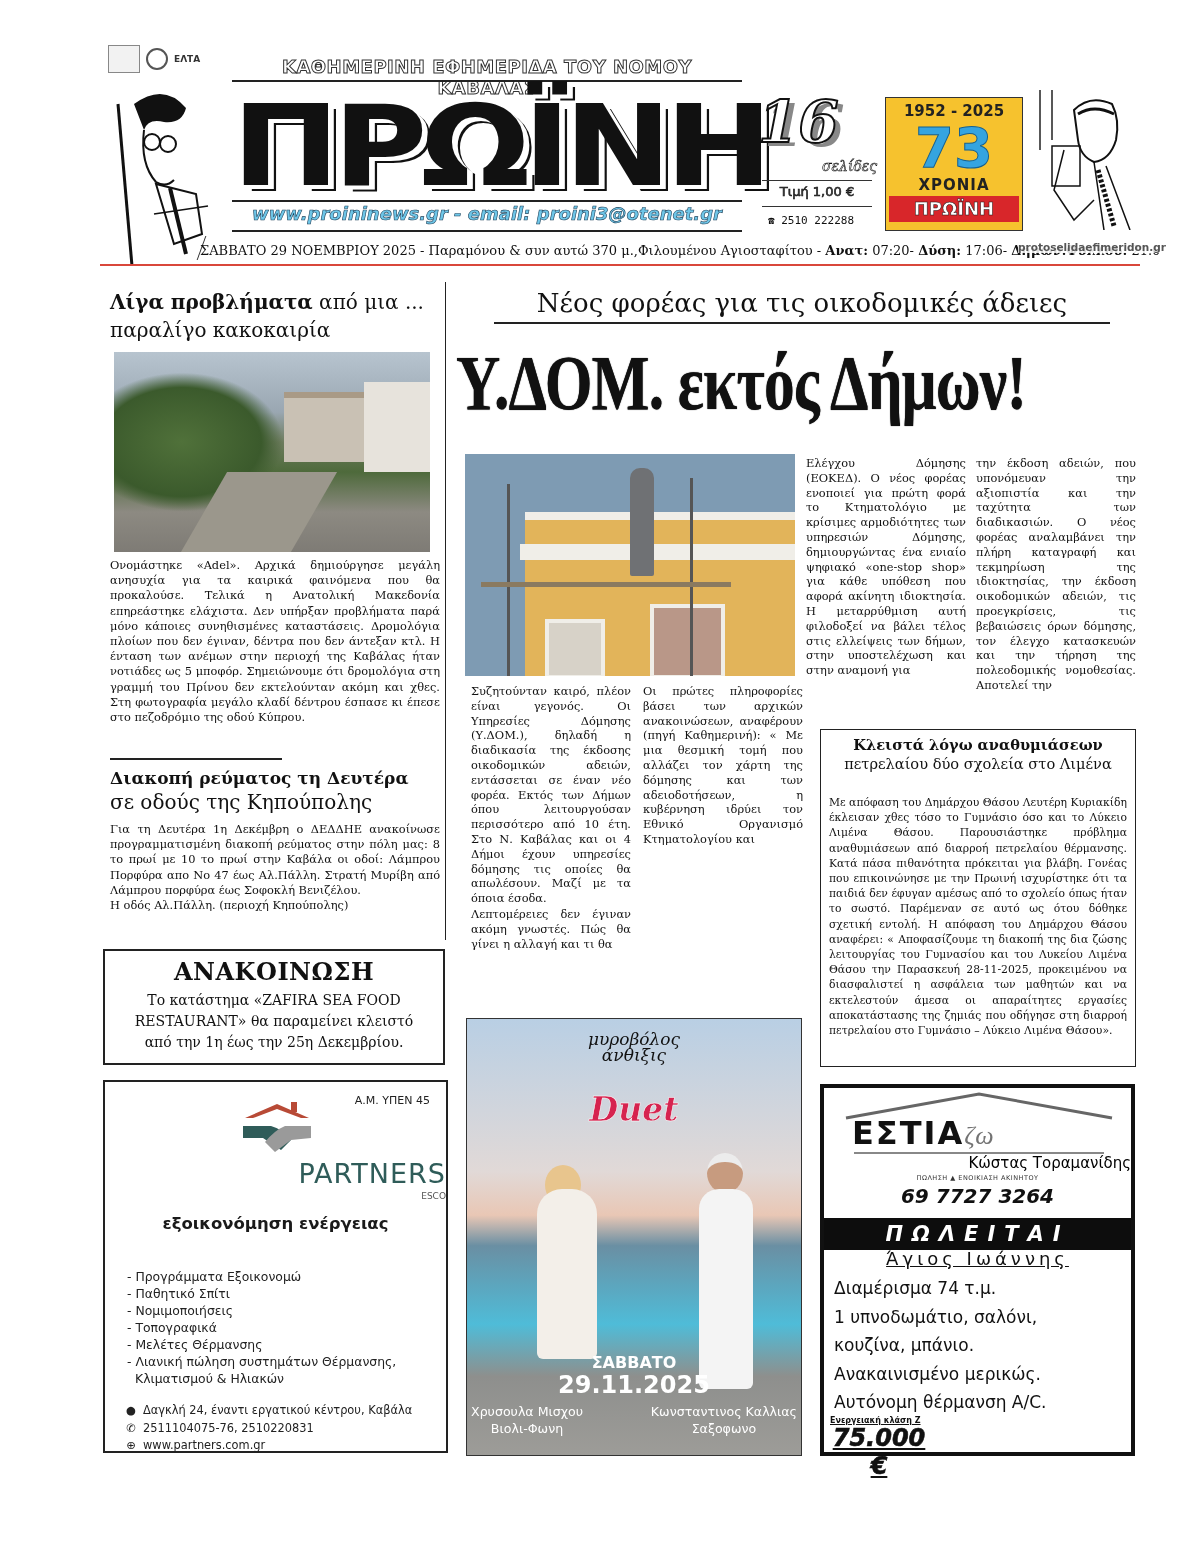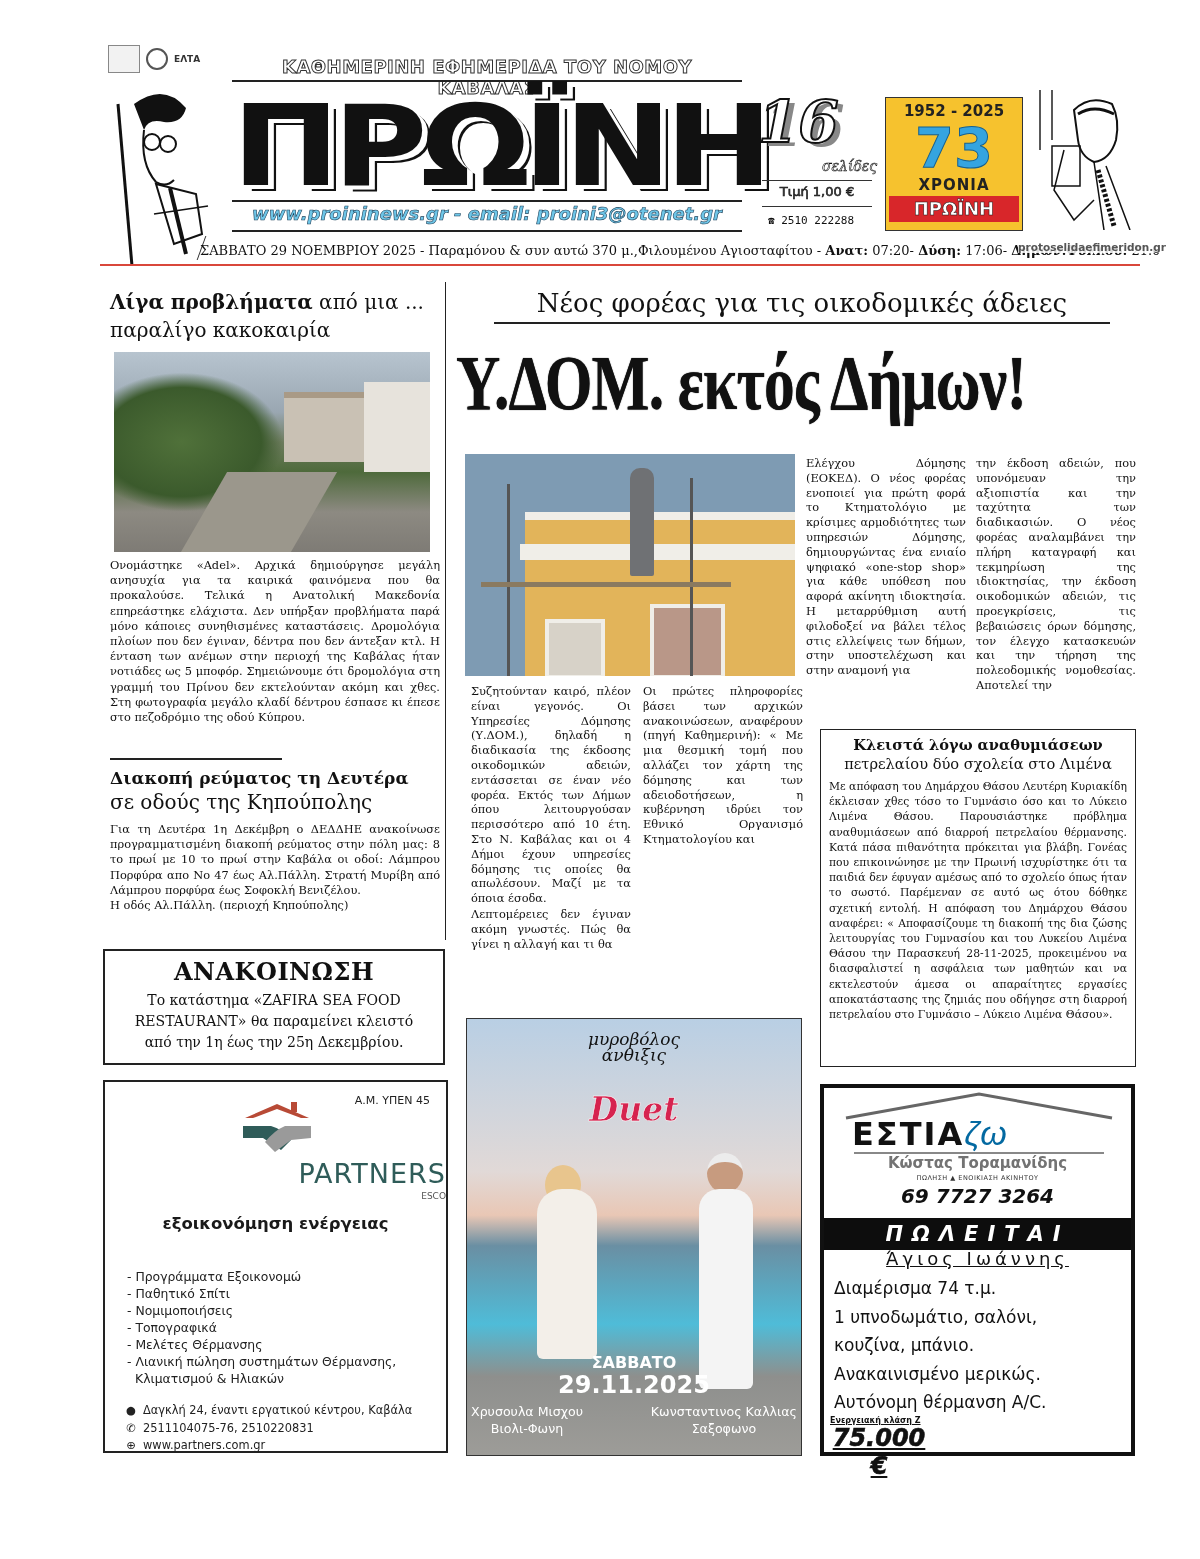--- a/index.html
+++ b/index.html
@@ -98,40 +98,40 @@
 
   .main-col { width: 160px; font-size: 11.4px; line-height: 14.8px; text-align: justify; }
   .main-c1 { left: 471px; top: 684px; }
   .main-c2 { left: 643px; top: 684px; }
   .main-c3 { left: 806px; top: 456px; }
   .main-c4 { left: 976px; top: 456px; }
   .main-col p { margin-bottom: 1px; }
 
   .story3 { left: 820px; top: 729px; width: 316px; height: 338px; border: 1.5px solid #222; padding: 6px 8px; }
   .story3 .t1 { text-align: center; font-weight: bold; font-size: 14.6px; line-height: 18px; }
-  .story3 .t2 { text-align: center; font-size: 14.6px; line-height: 20px; margin-bottom: 5px; }
+  .story3 .t2 { text-align: center; font-size: 14.6px; line-height: 20px; margin-bottom: 21px; }
   .story3 .txt { font-size: 10.8px; line-height: 15.2px; text-align: justify; }
 
   .concert { left: 466px; top: 1018px; width: 336px; height: 438px; background: linear-gradient(180deg, #b9cfe4 0%, #e1d9d7 35%, #e9c7b5 45%, #6a8fa3 52%, #4fbcd8 70%, #8e8f8d 82%, #9d9c98 100%); border: 1px solid #333; overflow: hidden; }
   .concert .shop { position: absolute; left: 0; right: 0; top: 12px; text-align: center; font-family: "DejaVu Serif", serif; font-style: italic; font-size: 17px; line-height: 16px; color: #111; }
   .concert .title { position: absolute; left: 0; right: 0; top: 68px; text-align: center; font-family: "DejaVu Serif", serif; font-style: italic; font-weight: bold; font-size: 33px; line-height: 46px; color: #d6234f; -webkit-text-stroke: 0.5px #fff; }
   .concert .woman { position: absolute; left: 70px; top: 170px; width: 60px; height: 170px; background: #f3efe9; border-radius: 25px 25px 6px 6px; }
   .concert .woman-head { position: absolute; left: 78px; top: 146px; width: 36px; height: 40px; background: #e8c58d; border-radius: 50%; }
   .concert .man { position: absolute; left: 232px; top: 170px; width: 54px; height: 200px; background: #f4f4f4; border-radius: 20px 20px 6px 6px; }
   .concert .man-head { position: absolute; left: 240px; top: 134px; width: 36px; height: 40px; background: #c79b7f; border-radius: 50%; border-top: 9px solid #ececec; }
   .concert .day { position: absolute; left: 0; right: 0; top: 334px; text-align: center; font-family: "DejaVu Sans", sans-serif; font-size: 16px; color: #fff; font-weight: bold; }
   .concert .date { position: absolute; left: 0; right: 0; top: 352px; text-align: center; font-family: "DejaVu Sans", sans-serif; font-size: 24px; color: #fff; font-weight: bold; }
   .concert .names { position: absolute; left: 4px; right: 4px; top: 384px; display: flex; justify-content: space-between; font-family: "DejaVu Sans", sans-serif; font-size: 12.6px; color: #fff; text-align: center; line-height: 17px; }
 
   .ad-estia { left: 820px; top: 1084px; width: 315px; height: 372px; border: 4px solid #111; background: #fff; font-family: "DejaVu Sans", sans-serif; }
   .ad-estia .roof { position: absolute; left: 20px; top: 4px; width: 270px; height: 28px; }
   .ad-estia .brand { position: absolute; left: 28px; top: 26px; font-size: 32px; font-weight: bold; letter-spacing: 2px; color: #111; }
-  .ad-estia .brand i { font-family: Liberation Sans, sans-serif; font-weight: normal; color: #0369a1; font-size: 34px; }
+  .ad-estia .brand i { font-family: Liberation Serif, serif; font-weight: normal; color: #737373; font-size: 26px; }
   .ad-estia .underroof { position: absolute; left: 30px; top: 64px; width: 250px; height: 2px; background: #888; }
-  .ad-estia .owner { position: absolute; left: 0; right: 0; top: 66px; text-align: center; font-size: 15px; font-weight: bold; color: #737373; }
+  .ad-estia .owner { position: absolute; left: 0; right: 0; top: 66px; text-align: right; font-size: 15px; font-weight: normal; color: #000000; }
   .ad-estia .svc { position: absolute; left: 0; right: 0; top: 86px; text-align: center; font-size: 6.5px; color: #333; letter-spacing: 0.5px; }
   .ad-estia .tel { position: absolute; left: 0; right: 0; top: 96px; text-align: center; font-size: 20px; font-style: italic; font-weight: bold; color: #111; }
   .ad-estia .sale { position: absolute; left: 0; right: 0; top: 130px; height: 32px; background: #0d0d0d; color: #fff; text-align: center; font-size: 21px; font-weight: bold; font-style: italic; letter-spacing: 9px; line-height: 32px; }
   .ad-estia .place { position: absolute; left: 0; right: 0; top: 160px; text-align: center; font-size: 18px; letter-spacing: 4px; color: #111; text-decoration: underline; }
   .ad-estia .lines { position: absolute; left: 10px; top: 186px; font-size: 17px; line-height: 28.5px; color: #111; }
   .ad-estia .energy { position: absolute; left: 6px; top: 328px; font-size: 8px; font-weight: bold; text-decoration: underline; color: #111; }
   .ad-estia .price { position: absolute; left: 0; right: 0; top: 336px; text-align: center; font-size: 24px; font-weight: bold; font-style: italic; color: #111; text-decoration: underline; }
 </style>
 </head>
 <body>

